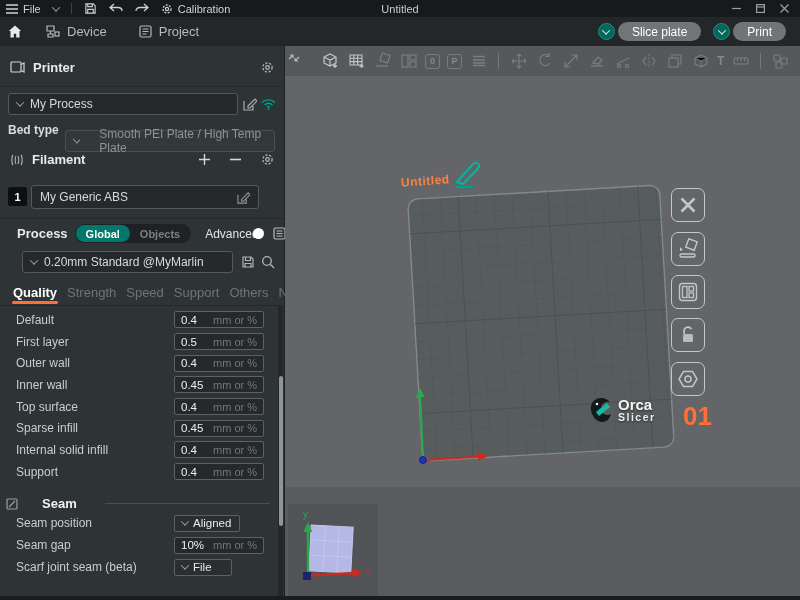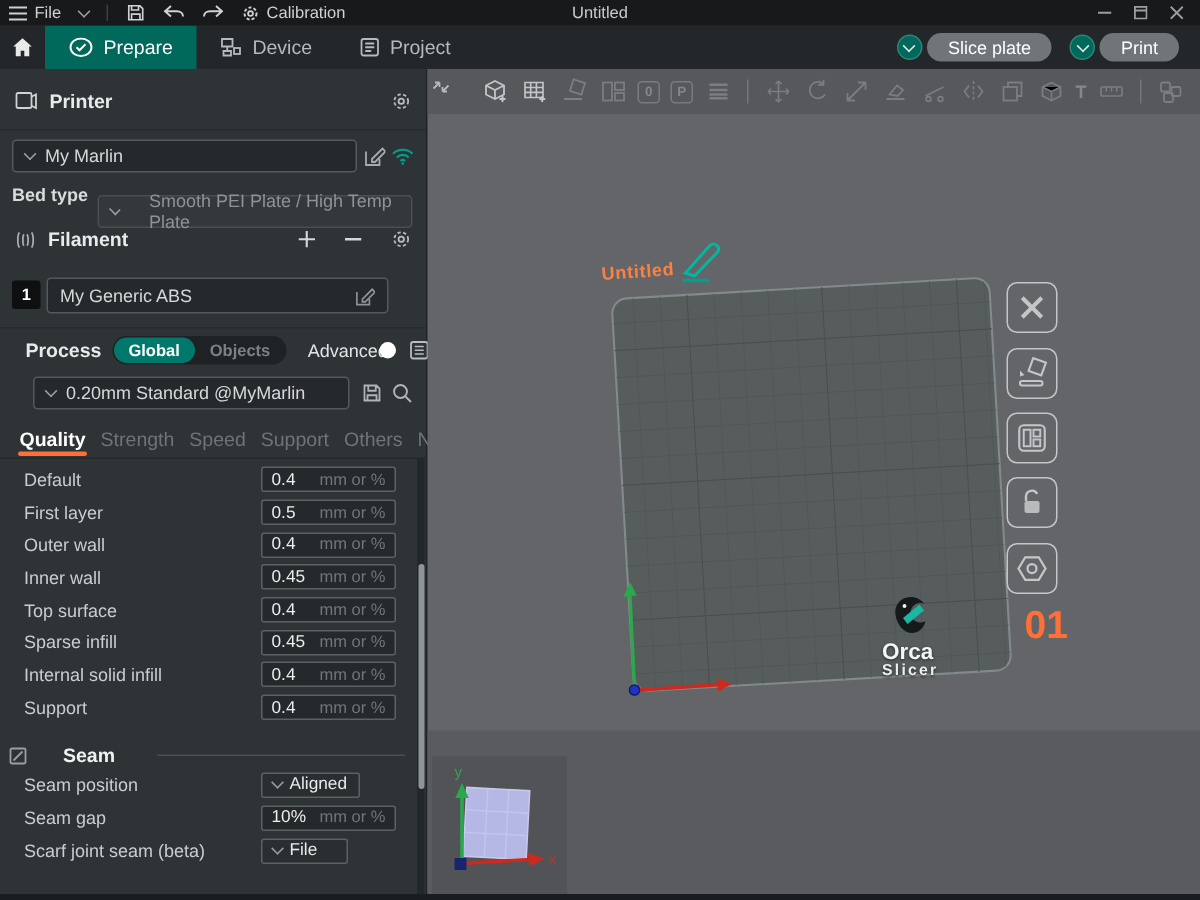--- a/index.html
+++ b/index.html
@@ -95,21 +95,21 @@
   .glyph-plain { color:#84888b; font-size:12px; font-weight:bold; }
   #collapse-handle { position:absolute; left:2px; top:5px; width:16px; height:16px; }
 
   .rt-btn { position:absolute; width:34px; height:34px; border:1.6px solid #c4c7c8; border-radius:7px;
             display:flex; align-items:center; justify-content:center; }
 
   #plate-name { position:absolute; left:116px; top:128px; transform:rotate(-4deg); color:#ff8142;
                 font-size:12px; font-weight:bold; letter-spacing:0.5px; }
   #plate-pencil { position:absolute; left:166px; top:110px; }
 
-  #orca-logo { position:absolute; left:303px; top:350px; display:flex; align-items:center; gap:4px;flex-direction:column; }
+  #orca-logo { position:absolute; left:303px; top:350px; display:flex; align-items:center; gap:4px; }
   #orca-logo .l1 { font-size:15px; font-weight:800; color:#f4f5f5; line-height:14px; text-shadow:0 1px 2px rgba(20,25,26,.7); }
   #orca-logo .l2 { font-size:10.5px; font-weight:bold; color:#eceeee; letter-spacing:1.5px; line-height:11px; text-shadow:0 1px 2px rgba(20,25,26,.7); }
   #plate-number { position:absolute; left:398px; top:355px; color:#ff6f37; font-size:26px; font-weight:800; }
 
   #bottom-band { position:absolute; left:0; top:441px; right:0; bottom:0; background:#5a5b5f; }
   #plate-thumb { position:absolute; left:3px; top:17px; width:90px; height:93px; background:#525357; border-radius:2px; }
 </style>
 </head>
 <body>
 
@@ -167,27 +167,20 @@
           </svg>
         </div>
     </div>
   </div>
 
   <div id="navbar">
     <div class="nav-home">
       <svg width="14" height="13" viewBox="0 0 14 13">
           <path d="M7 0.5 0.8 6h1.7v6.5h3.3V8.8h2.4v3.7h3.3V6h1.7z" fill="#e8eaea"></path>
         </svg>
-    </div>
-    <div class="nav-tab active">
-      <svg width="16" height="13" viewBox="0 0 16 13">
-          <ellipse cx="8" cy="6.5" rx="7" ry="5.8" fill="none" stroke="#fff" stroke-width="1.3"></ellipse>
-          <path d="M5 6.5l2 2 4-4" fill="none" stroke="#fff" stroke-width="1.3"></path>
-        </svg>
-      <span>Prepare</span>
     </div>
     <div class="nav-tab">
       <svg width="14" height="13" viewBox="0 0 14 13">
           <path d="M1 1h7v5H1z M4.5 6v3 M4.5 9H2v3h5V9z" fill="none" stroke="#b5babc" stroke-width="1.2"></path>
           <rect x="9" y="7" width="4" height="4" fill="none" stroke="#b5babc" stroke-width="1.2"></rect>
         </svg>
       <span>Device</span>
     </div>
     <div class="nav-tab">
       <svg width="13" height="13" viewBox="0 0 13 13">
@@ -229,21 +222,21 @@
         <svg width="13" height="13" viewBox="0 0 13 13">
             <circle cx="6.5" cy="6.5" r="4.6" fill="none" stroke="#b9bdbf" stroke-width="1.2" stroke-dasharray="2.2 1.6"></circle>
             <circle cx="6.5" cy="6.5" r="1.8" fill="none" stroke="#b9bdbf" stroke-width="1.2"></circle>
           </svg>
       </span>
     </div>
     <div class="hline" style="top:40px;"></div>
 
     <div class="combo" style="top:47px; left:8px; width:230px;">
       <span class="chev dim"></span>
-      <span>My Marlin</span>
+      <span>My Process</span>
     </div>
     <span class="icon-btn" style="position:absolute; top:51px; left:243px;">
       <svg width="14" height="14" viewBox="0 0 14 14">
           <path d="M1 4v9h9v-4" fill="none" stroke="#a7acae" stroke-width="1.2"></path>
           <path d="M5 9l7-7 2 2-7 7H5z" fill="none" stroke="#a7acae" stroke-width="1.2"></path>
         </svg>
     </span>
     <span class="icon-btn" style="position:absolute; top:52px; left:261px;">
       <svg width="15" height="12" viewBox="0 0 15 12">
           <path d="M1 4.5C4.5 1 10.5 1 14 4.5 M3.5 7c2.3-2.3 5.7-2.3 8 0 M6 9.3c0.9-0.9 2.1-0.9 3 0" fill="none" stroke="#00a08e" stroke-width="1.4"></path>

